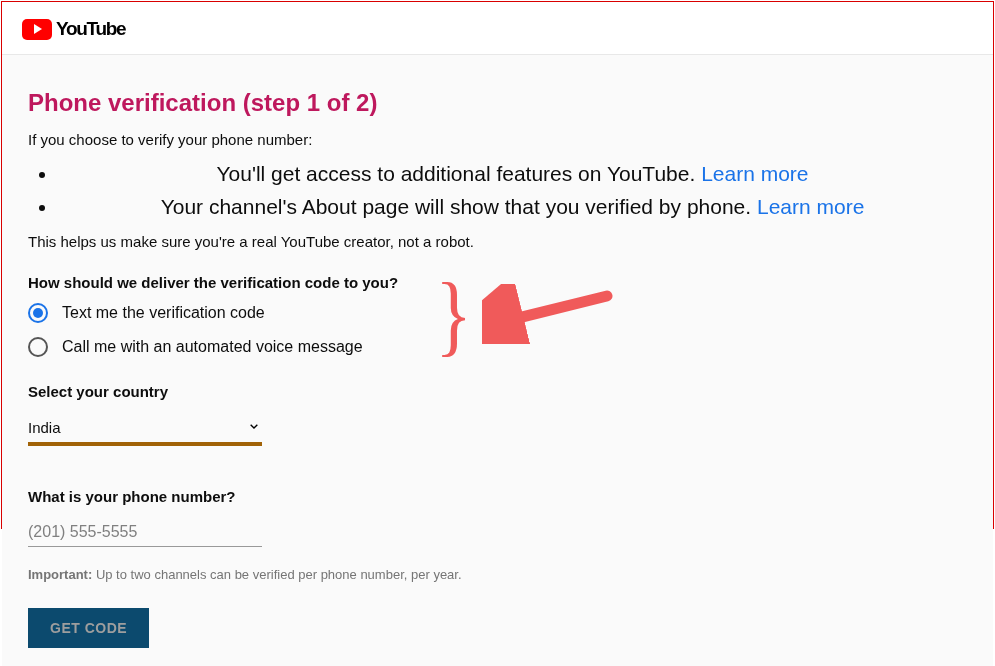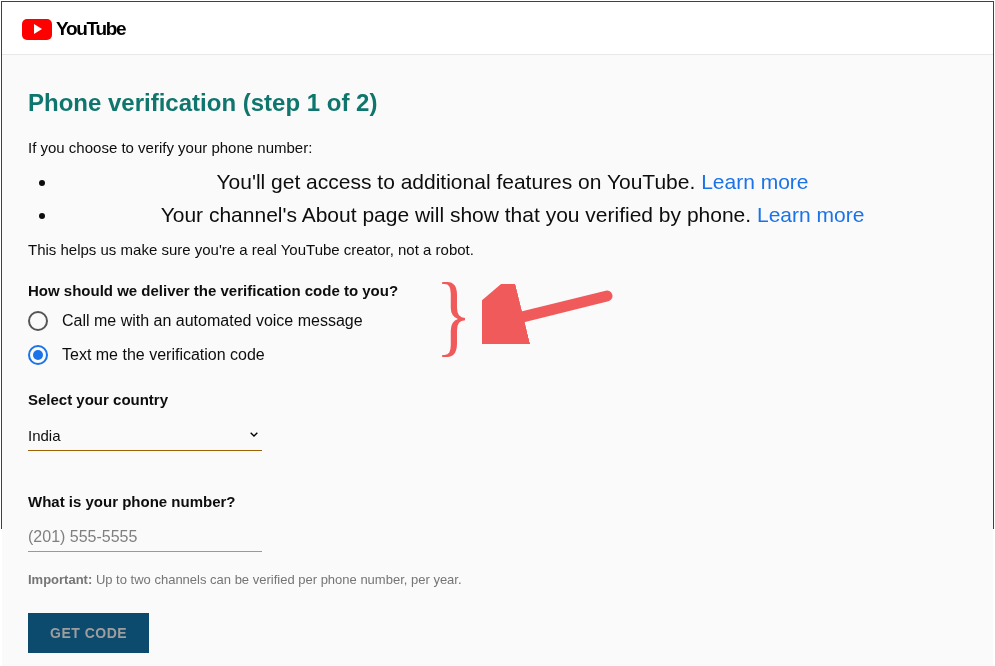--- a/index.html
+++ b/index.html
@@ -57,22 +57,22 @@
       color: #000;
       font-family: Arial, sans-serif;
     }
     .content {
       padding: 34px 26px 20px 26px;
       background: #fafafa;
     }
     .heading {
       font-size: 24px;
       font-weight: 700;
-      color: #0f766e;
-      margin-bottom: 22px;
+      color: #be185d;
+      margin-bottom: 14px;
     }
     .intro {
       font-size: 15px;
       color: #0d0d0d;
       margin-bottom: 10px;
     }
     ul.benefits {
       margin-left: 30px;
       margin-bottom: 10px;
     }
@@ -130,21 +130,21 @@
     }
     .radio-label {
       font-size: 16px;
       color: #0d0d0d;
     }
     .country-section {
       margin-bottom: 26px;
     }
     .select-wrap {
       width: 234px;
-      border-bottom: 1px solid #a16207;
+      border-bottom: 4px solid #a16207;
       padding: 6px 0 5px 0;
       display: flex;
       justify-content: space-between;
       align-items: center;
       cursor: pointer;
     }
     .select-value {
       font-size: 15px;
       color: #0d0d0d;
     }
@@ -235,28 +235,28 @@
       </li>
       <li>
         <span>Your channel's About page will show that you verified by phone. </span><a class="link">Learn more</a>
       </li>
     </ul>
     <p class="helper">This helps us make sure you're a real YouTube creator, not a robot.</p>
 
     <div class="section-label">How should we deliver the verification code to you?</div>
     <div class="radio-group">
       <div class="radio-option">
-        <div class="radio-circle"></div>
-        <span class="radio-label">Call me with an automated voice message</span>
-      </div>
-      <div class="radio-option">
         <div class="radio-circle selected">
           <div class="radio-dot"></div>
         </div>
         <span class="radio-label">Text me the verification code</span>
+      </div>
+      <div class="radio-option">
+        <div class="radio-circle"></div>
+        <span class="radio-label">Call me with an automated voice message</span>
       </div>
     </div>
 
     <div class="country-section">
       <div class="section-label">Select your country</div>
       <div class="select-wrap">
         <span class="select-value">India</span>
         <span class="chevron">
           <svg width="16" height="16" viewBox="0 0 24 24">
               <path d="M7 10l5 5 5-5" stroke="#000" stroke-width="2" fill="none"></path>

